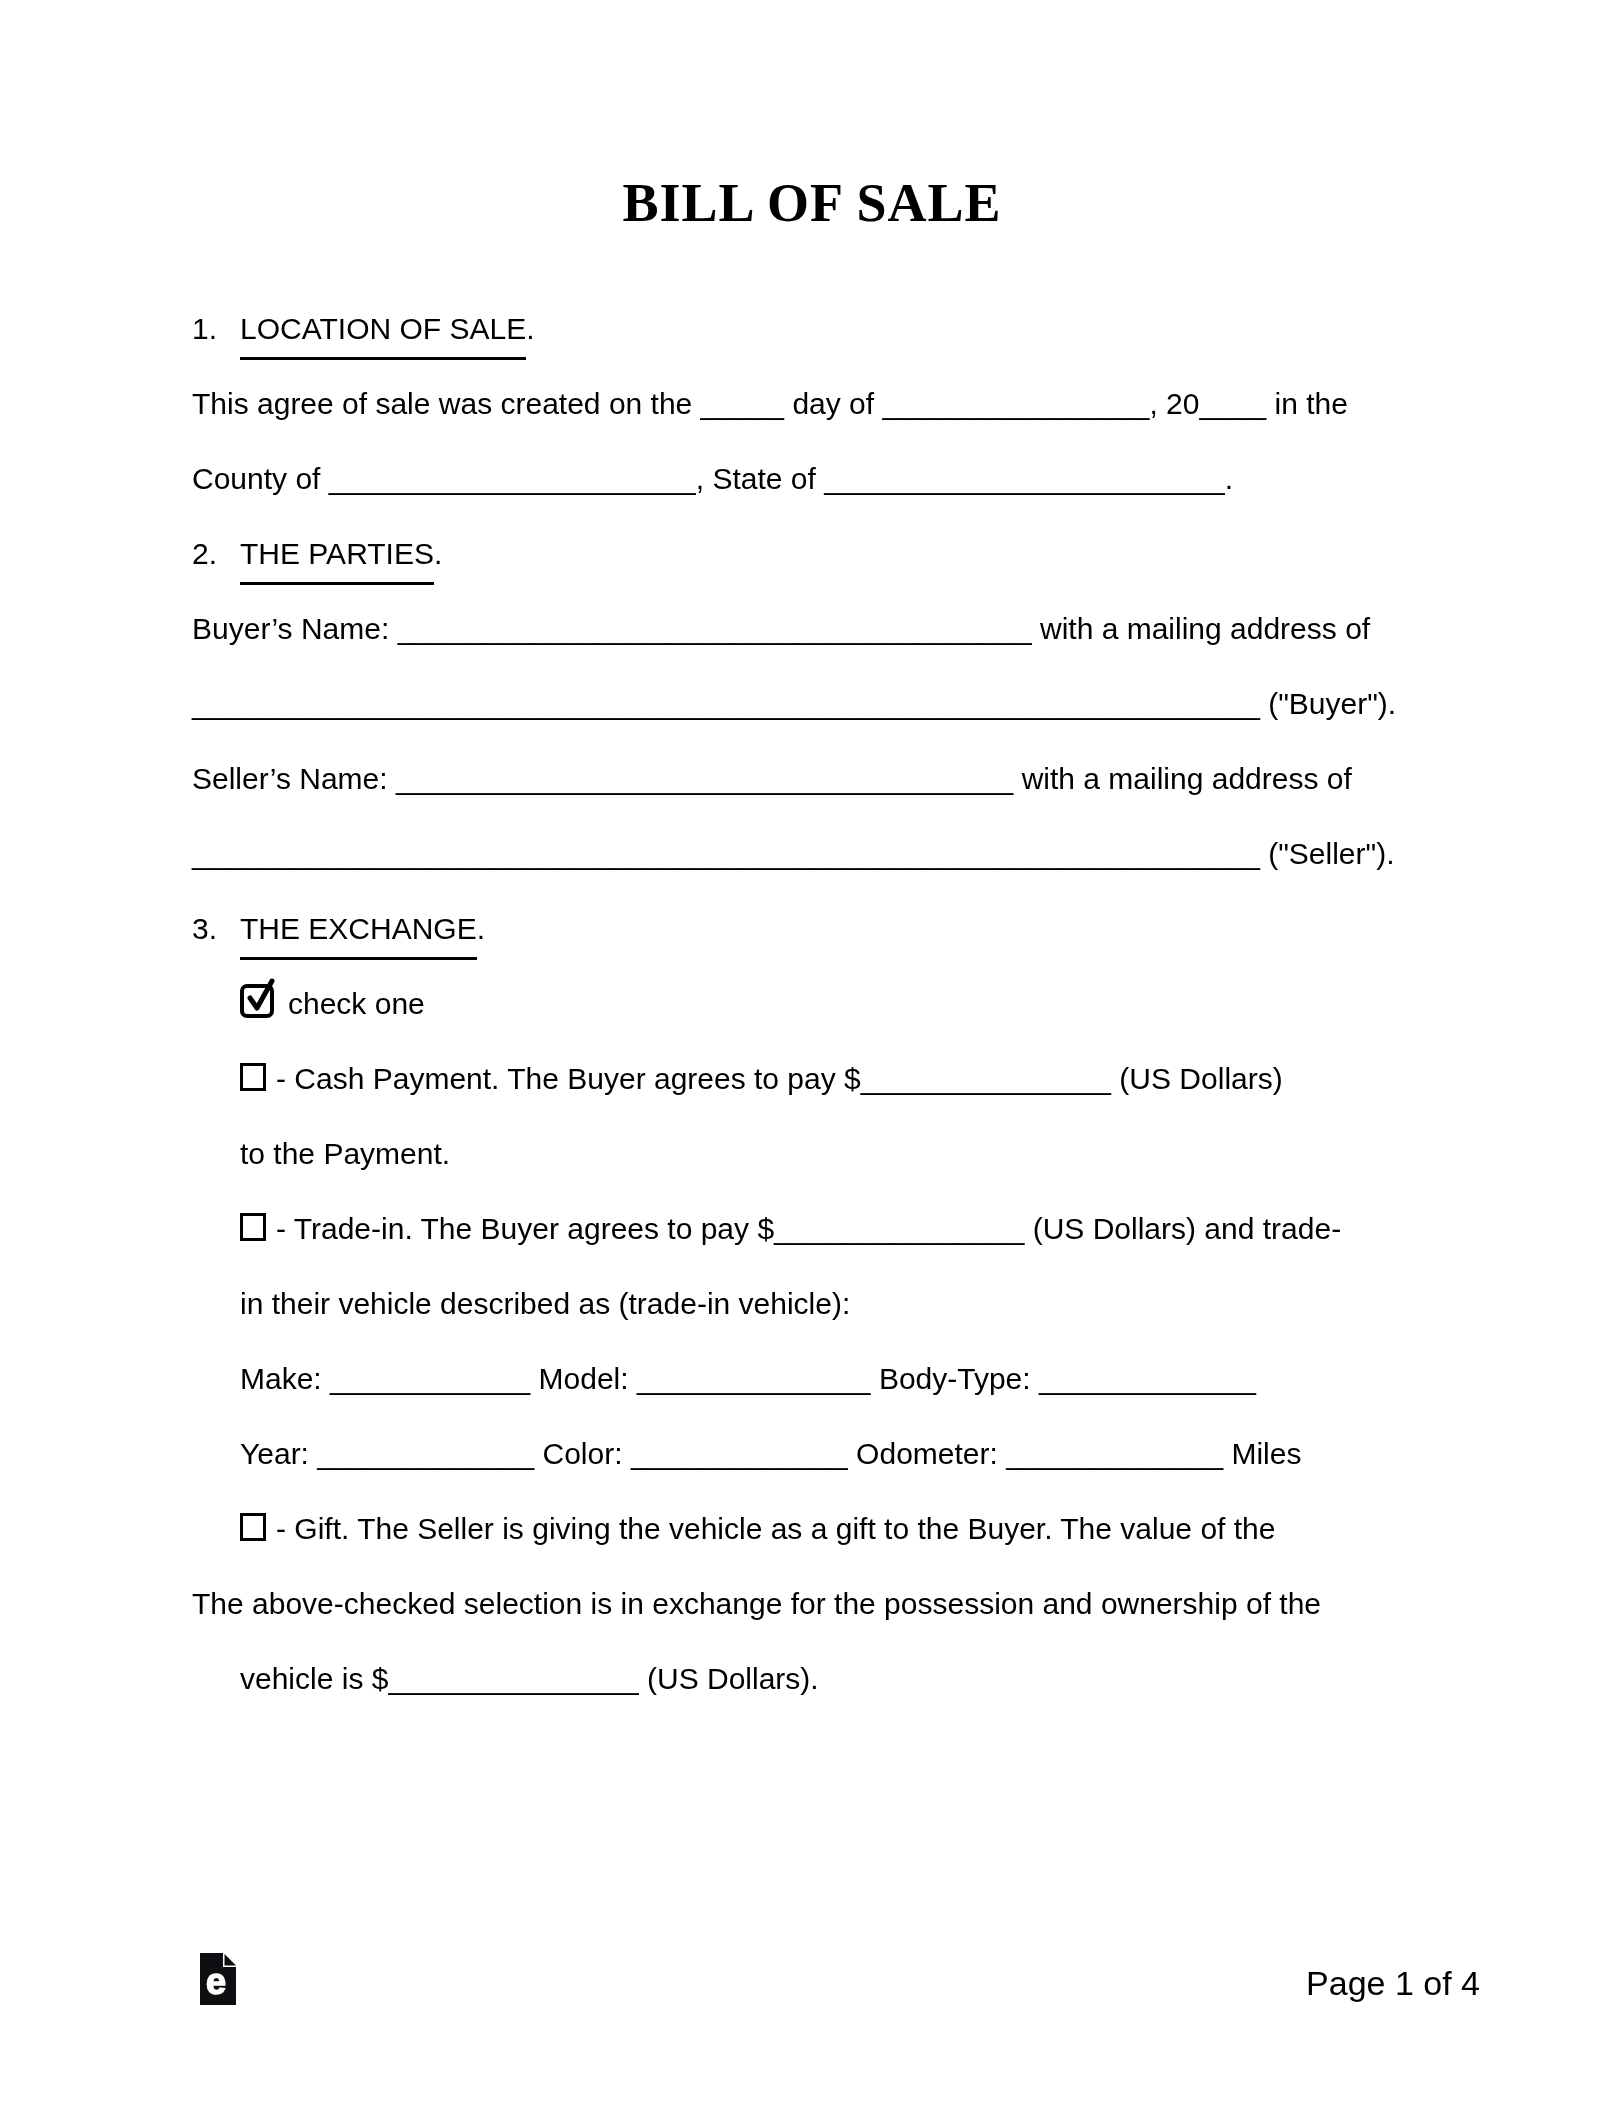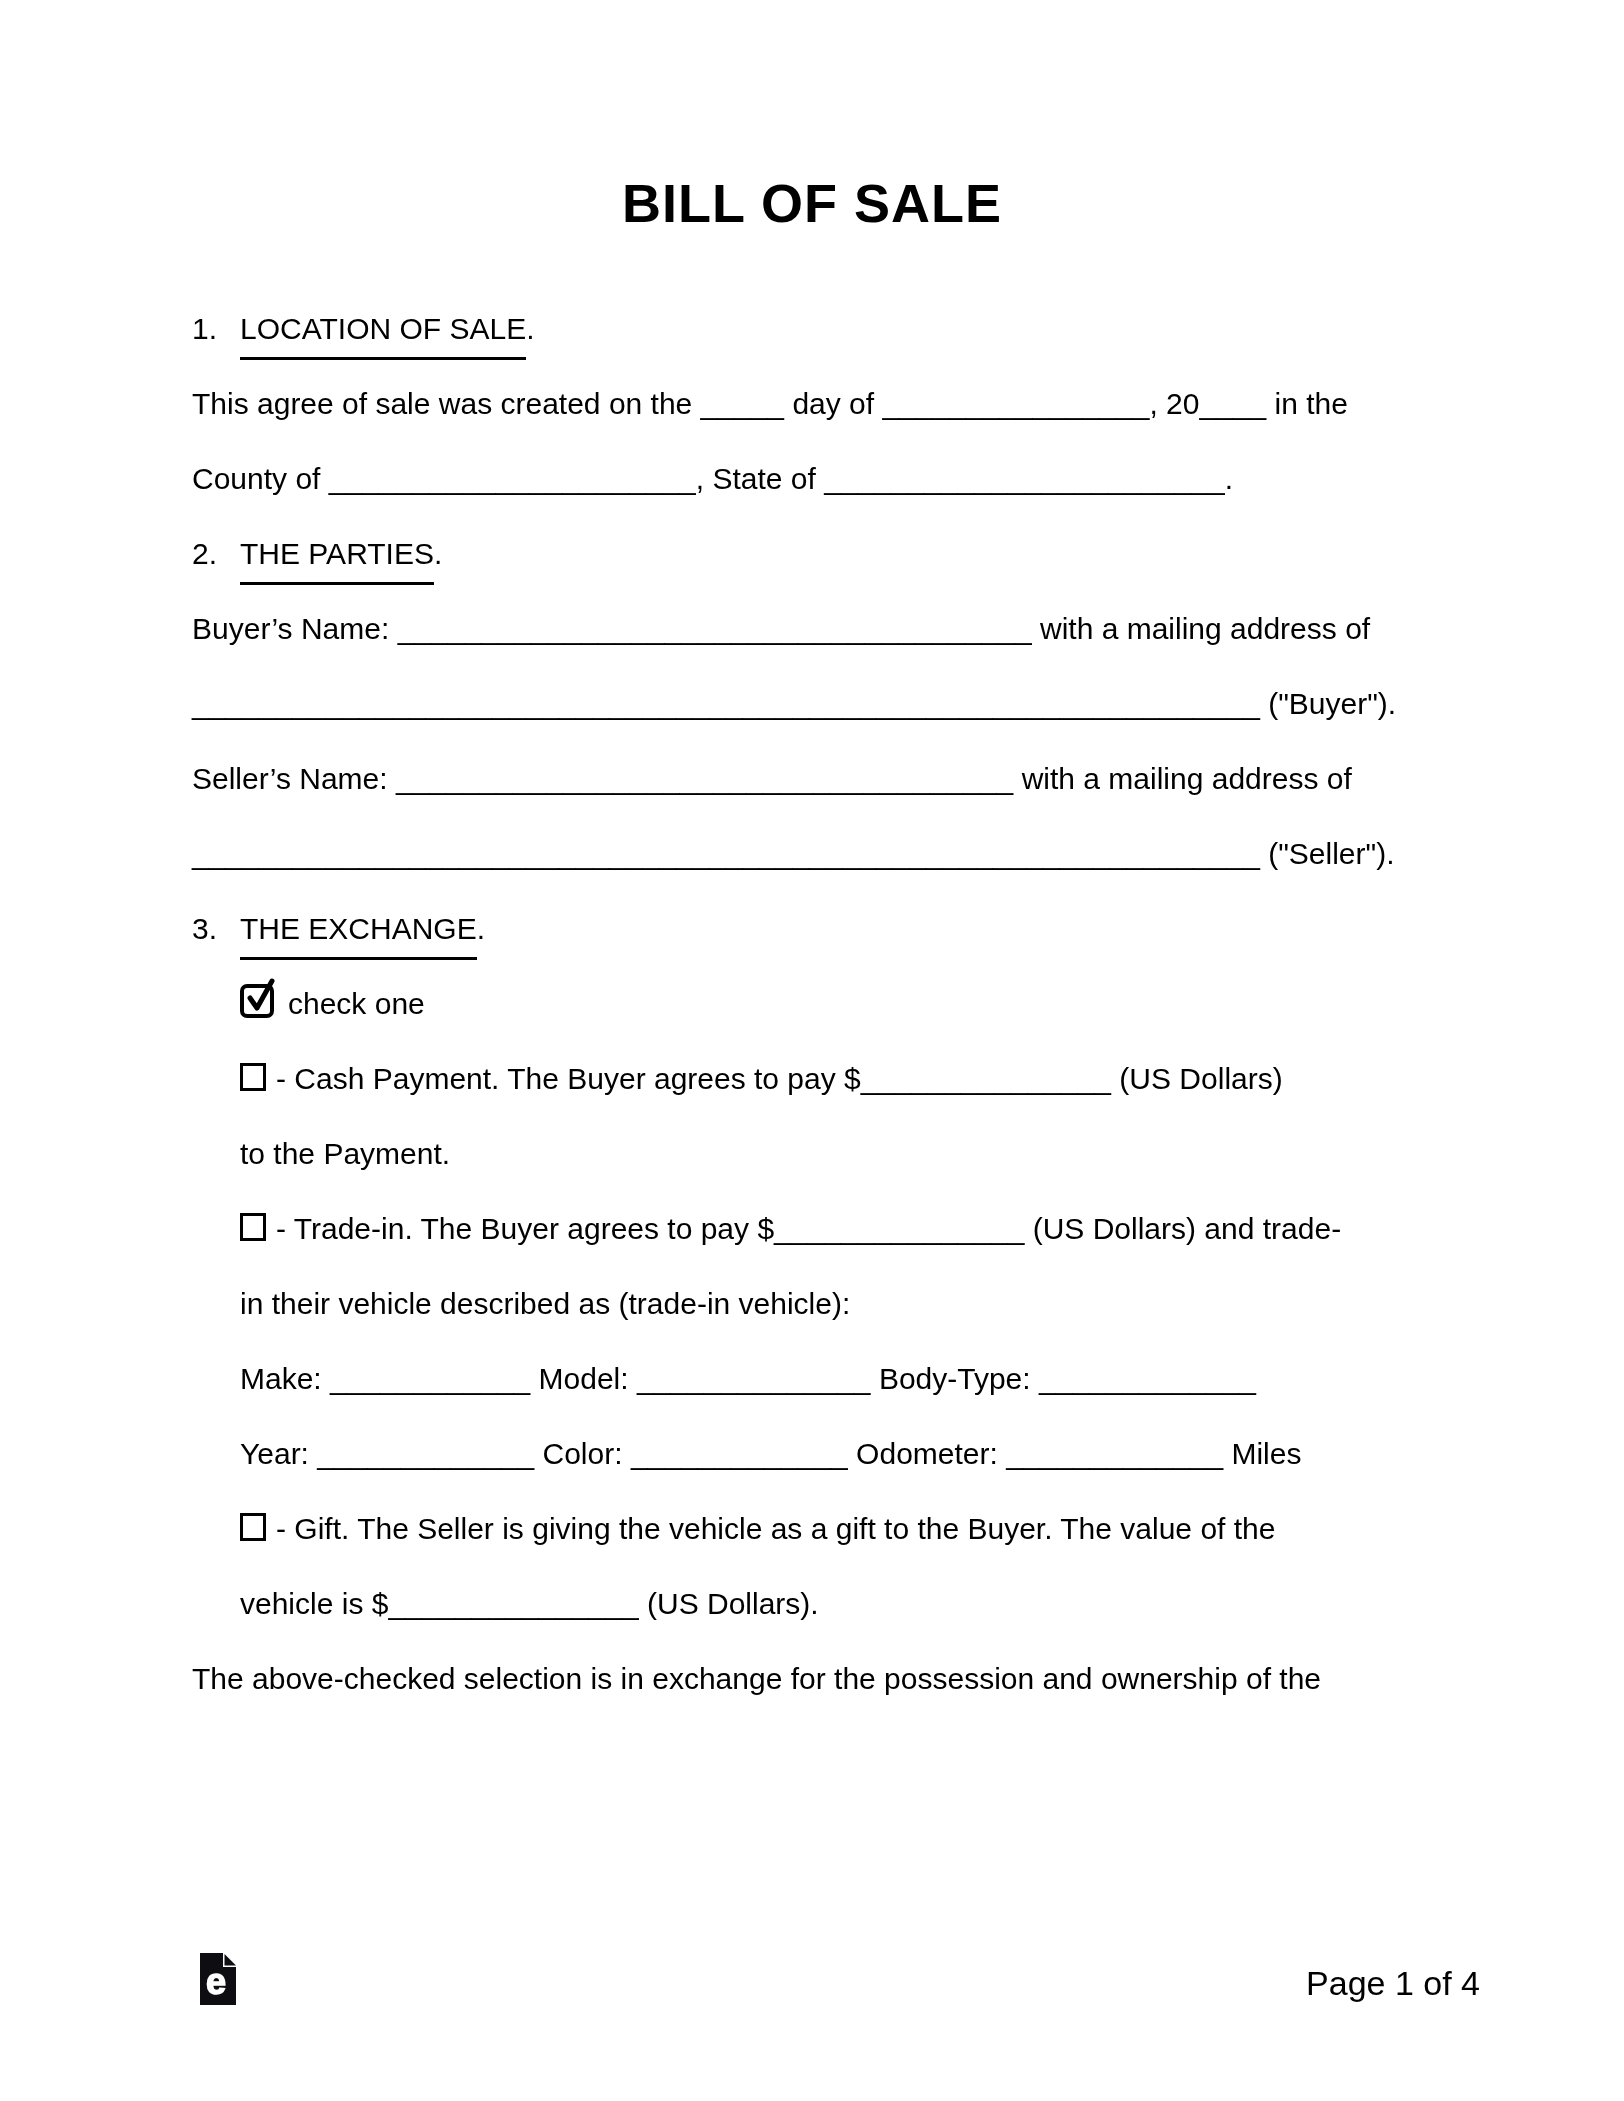--- a/index.html
+++ b/index.html
@@ -11,20 +11,21 @@
     color:#000;
     overflow:hidden;
   }
   .doc-title{
     position:absolute;
     top:172px;left:0;width:100%;
     text-align:center;
     font-size:54px;font-weight:bold;
     letter-spacing:1px;
     margin:0;
+    font-family:Liberation Serif, serif;
   }
   .doc-body{
     position:absolute;
     left:192px;top:291px;
     font-size:30px;
     line-height:75px;
   }
   .line{white-space:nowrap;}
   .line .b{font-weight:normal;}
   .line.indent{padding-left:48px;}
@@ -73,22 +74,22 @@
       <div class="line indent"><span class="cbk"><svg width="32" height="36" viewBox="0 0 32 36">
             <path d="M5 20 L12 30 L27 3" fill="none" stroke="#000" stroke-width="5" stroke-linecap="round" stroke-linejoin="round"></path>
           </svg></span><span>check one</span></div>
       <div class="line indent"><span class="cbe"></span><span>- </span><span class="b">Cash Payment</span><span>. The Buyer agrees to pay $_______________ (US Dollars)</span></div>
       <div class="line indent"><span>to the Payment.</span></div>
       <div class="line indent"><span class="cbe"></span><span>- </span><span class="b">Trade-in</span><span>. The Buyer agrees to pay $_______________ (US Dollars) and trade-</span></div>
       <div class="line indent"><span>in their vehicle described as (trade-in vehicle):</span></div>
       <div class="line indent"><span>Make: ____________ Model: ______________ Body-Type: _____________</span></div>
       <div class="line indent"><span>Year: _____________ Color: _____________ Odometer: _____________ Miles</span></div>
       <div class="line indent"><span class="cbe"></span><span>- </span><span class="b">Gift</span><span>. The Seller is giving the vehicle as a gift to the Buyer. The value of the</span></div>
+      <div class="line"><span>The above-checked selection is in exchange for the possession and ownership of the</span></div>
       <div class="line indent"><span>vehicle is $_______________ (US Dollars).</span></div>
-      <div class="line"><span>The above-checked selection is in exchange for the possession and ownership of the</span></div>
     </div>
 
   <svg class="footer-logo" width="36" height="52" viewBox="0 0 36 52" aria-hidden="true">
     <path d="M0 0 H23 V14 H36 V52 H0 Z" fill="#0d0d12"></path>
     <path d="M24.5 1 L36 12.5 L24.5 12.5 Z" fill="#0d0d12"></path>
     <text id="logo-letter" x="16" y="41" text-anchor="middle" font-family="Liberation Sans, sans-serif" font-size="36" font-weight="bold" fill="#ffffff" stroke="#ffffff" stroke-width="1.5">e</text>
   </svg>
 
   <div class="page-label">Page 1 of 4</div>
 

